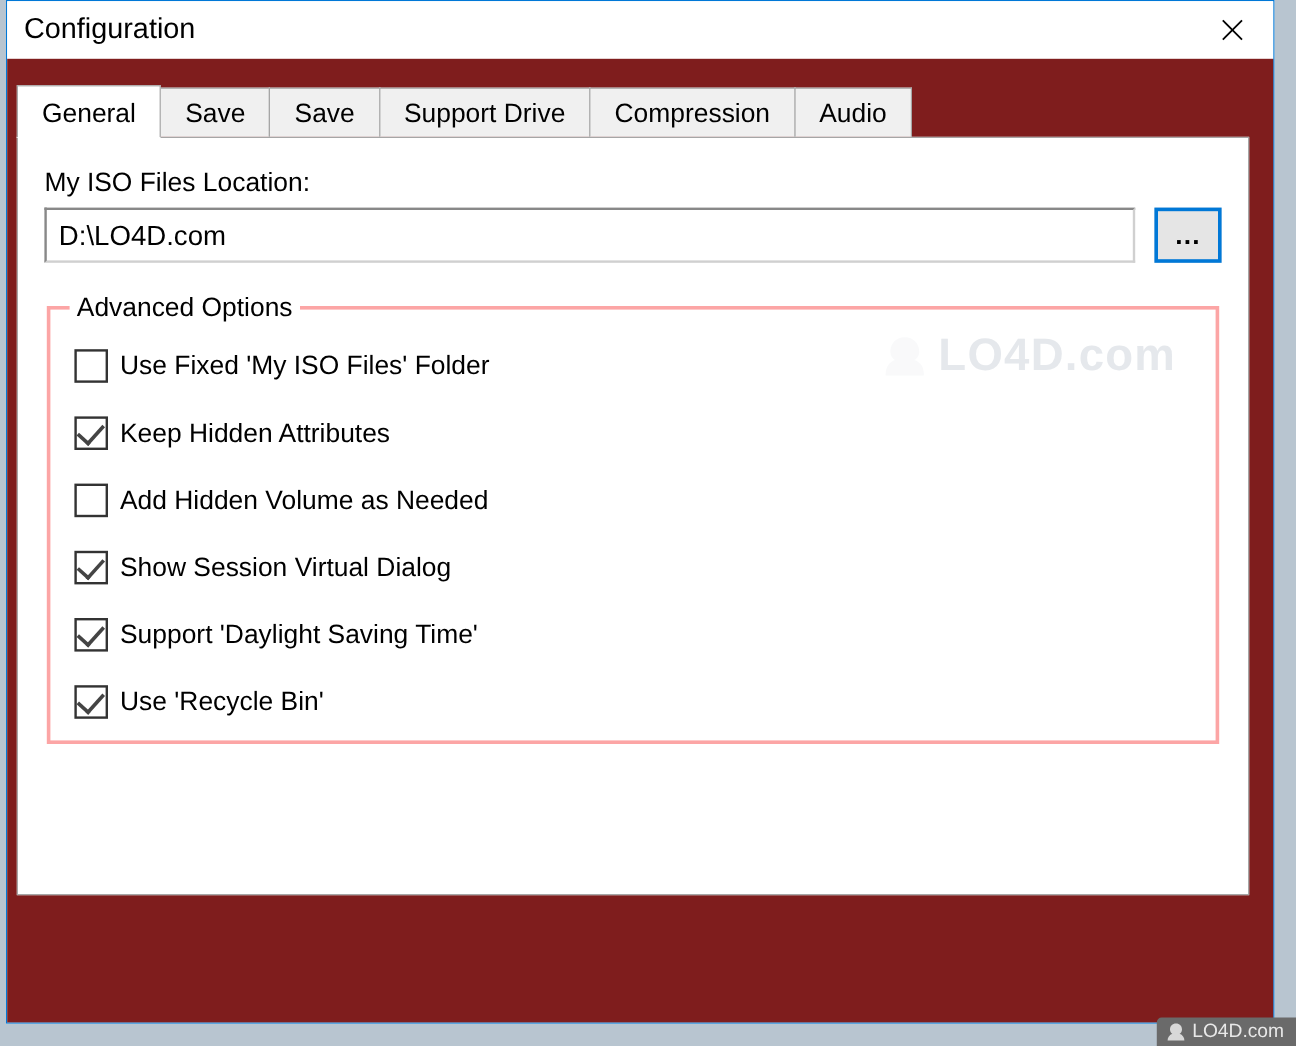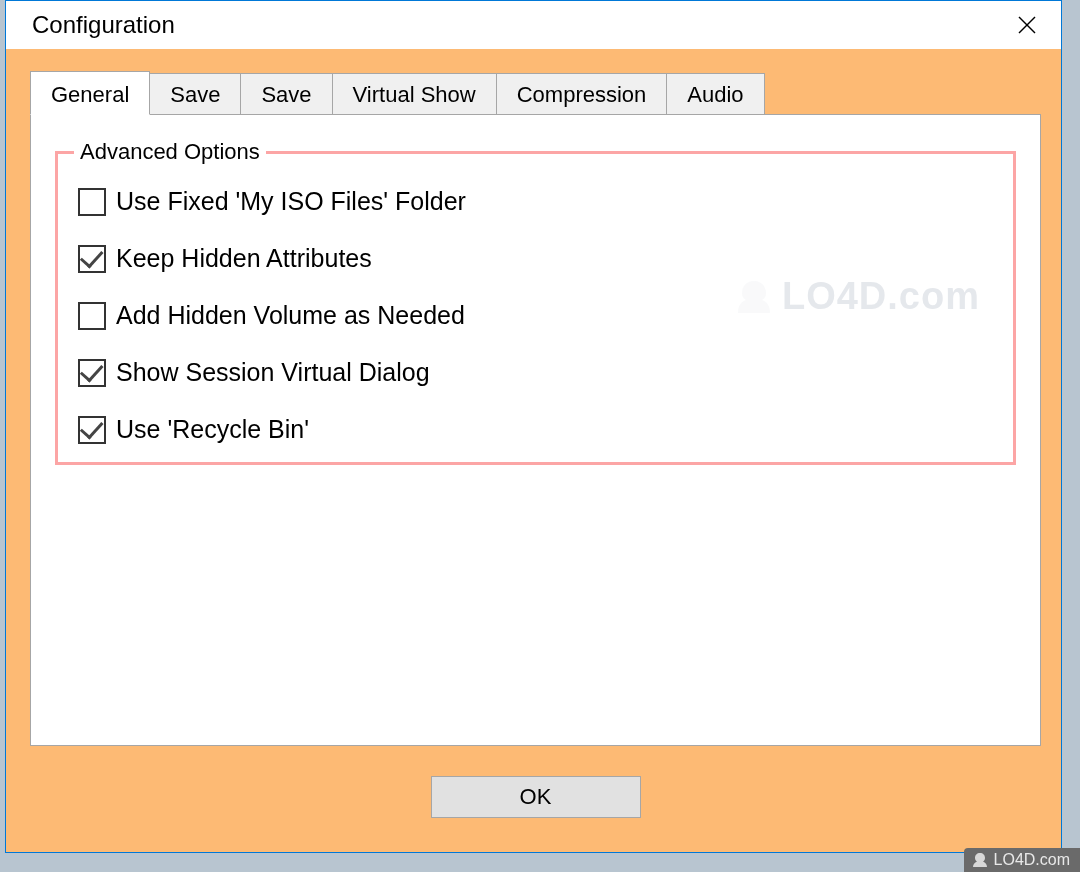--- a/index.html
+++ b/index.html
@@ -23,43 +23,43 @@
       background: #ffffff;
       border: 1px solid #0078d7;
       display: flex;
       flex-direction: column;
     }
     .titlebar {
       display: flex;
       align-items: center;
       justify-content: space-between;
       height: 48px;
-      padding: 0 10px 0 26px;
+      padding: 0 10px 0 14px;
       background: #ffffff;
     }
     .titlebar .title {
       font-size: 24px;
       color: #000;
     }
     .close-btn {
       width: 48px;
       height: 40px;
       display: flex;
       align-items: center;
       justify-content: center;
       font-size: 24px;
       color: #000;
       background: transparent;
       border: none;
       cursor: pointer;
     }
     .client-area {
       flex: 1;
-      background: #fdba74;
-      padding: 22px 20px 10px 24px;
+      background: #7f1d1d;
+      padding: 22px 20px 10px 8px;
     }
     .tab-strip {
       display: flex;
       align-items: flex-end;
       position: relative;
       z-index: 2;
     }
     .tab {
       padding: 8px 20px 6px 20px;
       font-size: 22px;
@@ -159,21 +159,21 @@
     }
     .checkbox.checked::after {
       content: "";
       width: 18px;
       height: 10px;
       border-left: 3px solid #444;
       border-bottom: 3px solid #444;
       transform: rotate(-48deg) translate(1px, -2px);
     }
     .option-label {
-      font-size: 25px;
+      font-size: 22px;
       color: #000;
       cursor: pointer;
     }
     .button-row {
       display: flex;
       justify-content: center;
       gap: 140px;
       margin-top: 30px;
     }
     .dlg-button {
@@ -232,34 +232,39 @@
       </svg>
     </button>
   </div>
 
   <div class="client-area">
 
     <div class="tab-strip">
       <div class="tab active">General</div>
       <div class="tab">Save</div>
       <div class="tab">Save</div>
-      <div class="tab">Virtual Show</div>
+      <div class="tab">Support Drive</div>
       <div class="tab">Compression</div>
       <div class="tab">Audio</div>
     </div>
 
     <div class="tab-panel">
 
       <div class="watermark-center">
         <svg class="wmicon" width="40" height="40" viewBox="0 0 40 40">
           <path d="M20 4 C28 4 32 10 32 16 C32 20 30 22 28 23 C34 25 36 30 36 36 L4 36 C4 30 6 25 12 23 C10 22 8 20 8 16 C8 10 12 4 20 4 Z" fill="rgba(180,190,200,0.35)"></path>
         </svg>
         <span>LO4D.com</span>
       </div>
 
+      <label class="field-label">My ISO Files Location:</label>
+      <div class="path-row">
+        <input class="path-input" type="text" value="D:\LO4D.com" style="">
+        <button class="browse-btn">...</button>
+      </div>
 
       <fieldset class="fieldset">
         <legend class="fieldset-legend">Advanced Options</legend>
 
         <div class="option-row">
           <div class="checkbox"></div>
           <span class="option-label">Use Fixed 'My ISO Files' Folder</span>
         </div>
 
         <div class="option-row">
@@ -270,31 +275,34 @@
         <div class="option-row">
           <div class="checkbox"></div>
           <span class="option-label">Add Hidden Volume as Needed</span>
         </div>
 
         <div class="option-row">
           <div class="checkbox checked"></div>
           <span class="option-label">Show Session Virtual Dialog</span>
         </div>
 
+        <div class="option-row">
+          <div class="checkbox checked"></div>
+          <span class="option-label">Support 'Daylight Saving Time'</span>
+        </div>
 
         <div class="option-row">
           <div class="checkbox checked"></div>
           <span class="option-label">Use 'Recycle Bin'</span>
         </div>
 
       </fieldset>
     </div>
 
     <div class="button-row">
-      <button class="dlg-button">OK</button>
     </div>
 
   </div>
 </div>
 
 <div class="watermark-site">
   <svg class="wmicon" width="16" height="16" viewBox="0 0 16 16">
     <path d="M8 1 C11 1 13 3 13 6 C13 8 12 9 11 9.5 C13.5 10.5 15 12.5 15 15 L1 15 C1 12.5 2.5 10.5 5 9.5 C4 9 3 8 3 6 C3 3 5 1 8 1 Z" fill="#d8d8d8"></path>
   </svg>
   <span>LO4D.com</span>

